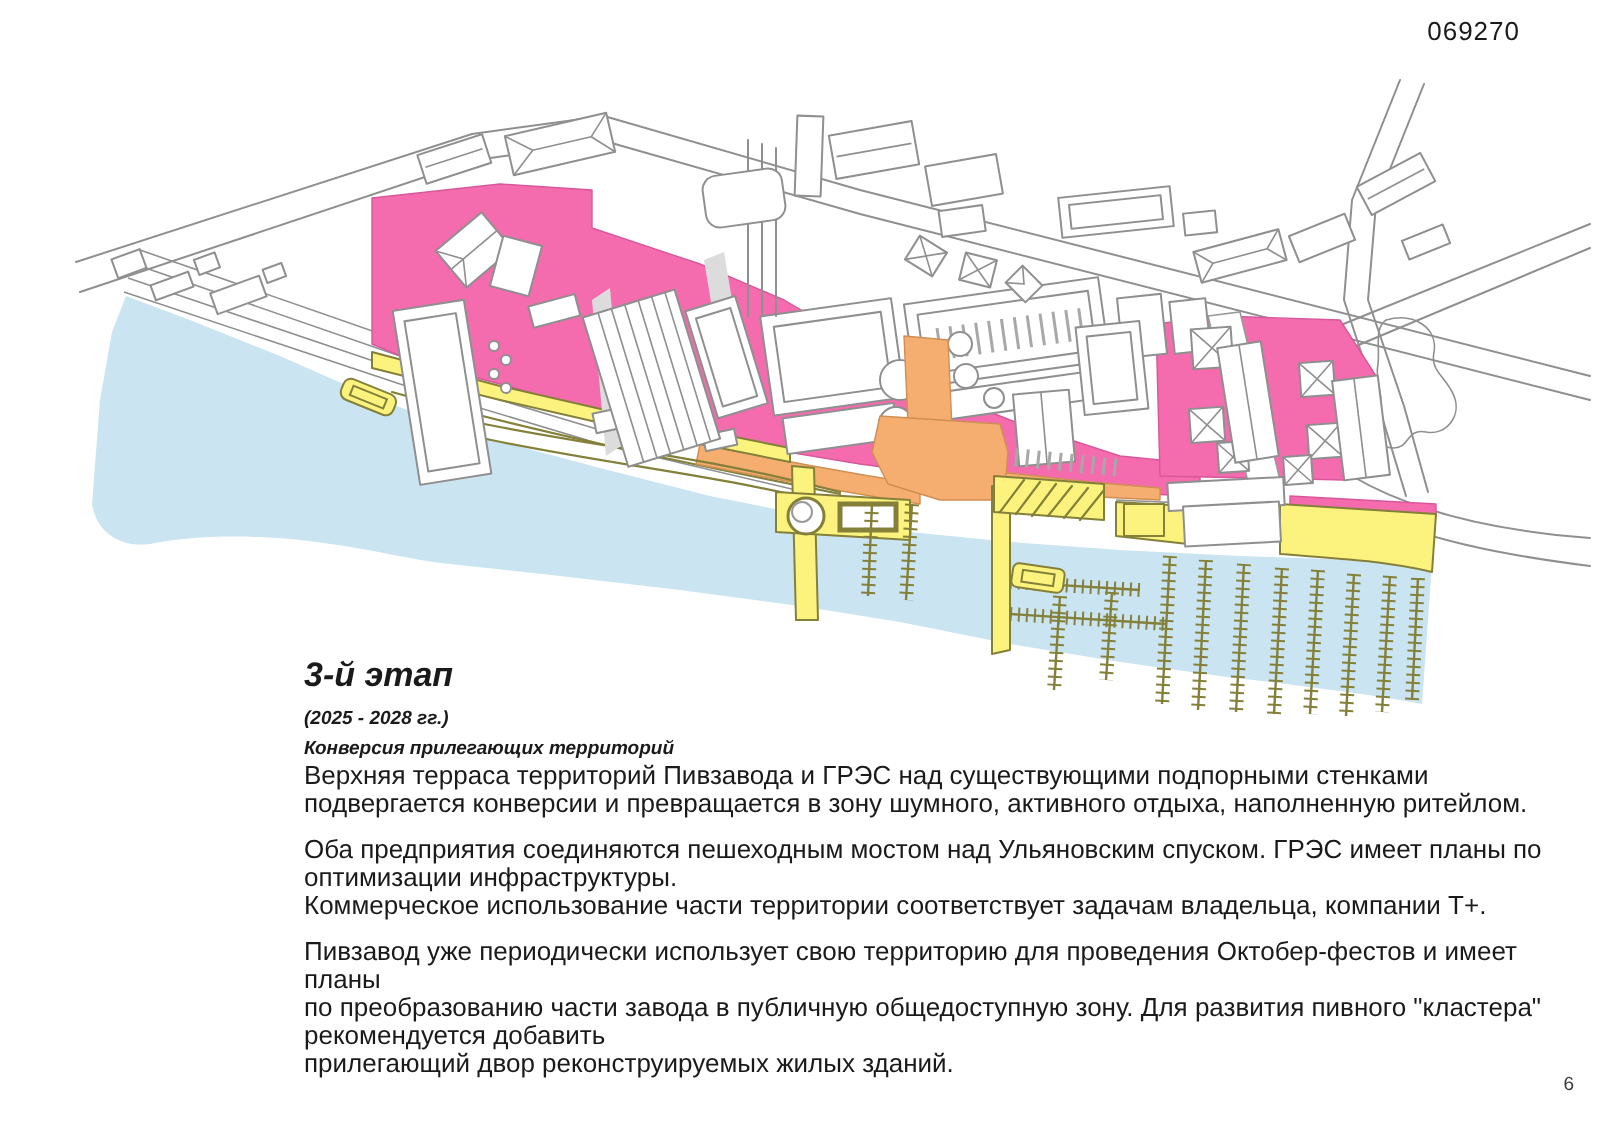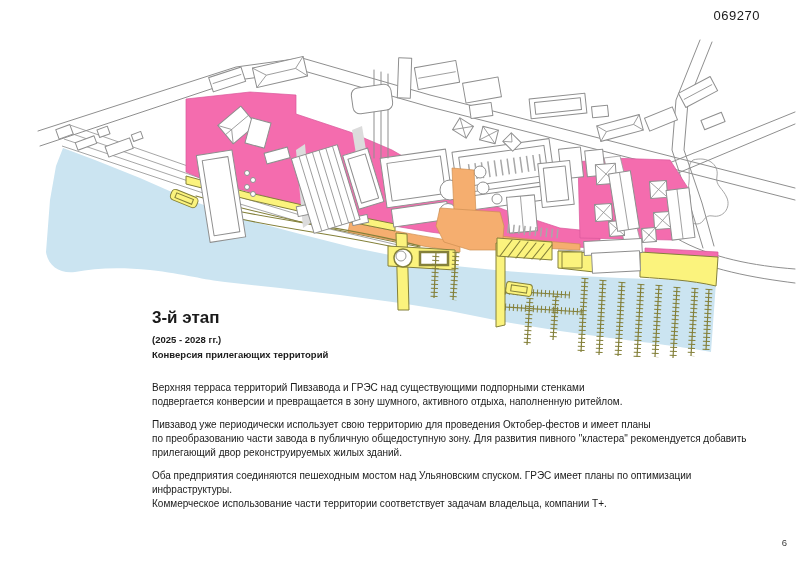--- a/index.html
+++ b/index.html
@@ -11,27 +11,27 @@
   }
   .page-code{
     position:absolute;top:8px;right:40px;
     font-size:13px;letter-spacing:.5px;
   }
   .page-number{
     position:absolute;top:537px;right:13px;
     font-size:9.5px;color:#3a3a3a;
   }
   .map-wrap{position:absolute;left:0;top:0;width:800px;height:566px;}
-  .title-block{position:absolute;left:152px;top:308px;}
+  .title-block{position:absolute;left:152px;top:328px;font-style:italic;}
   .stage-title{font-size:17px;font-weight:bold;margin:0 0 6px 0;}
   .stage-period{font-size:9.5px;font-weight:bold;margin:0 0 4px 0;}
   .stage-subtitle{font-size:9.5px;font-weight:bold;margin:0;text-align:right;}
   .body-text{position:absolute;left:152px;top:381px;width:620px;}
   .para{
-    font-size:10px;line-height:14px;margin:0 0 9px 0;
+    font-size:13px;line-height:14px;margin:0 0 9px 0;
     white-space:pre-line;
   }
   
   .water{fill:var(--c-water,#cbe4f1);}
   .ln{stroke:var(--c-line,#8f8f8f);fill:none;stroke-width:1;stroke-linejoin:round;stroke-linecap:round;}
   .lnt{stroke:var(--c-line,#8f8f8f);fill:none;stroke-width:.8;}
   .bld{fill:#ffffff;stroke:var(--c-line,#8f8f8f);stroke-width:1;stroke-linejoin:round;}
   .shadow{fill:#dcdcdc;}
   .pink{fill:var(--c-pink,#f46cae);stroke:#d8579b;stroke-width:.7;stroke-linejoin:round;}
   .orange{fill:var(--c-orange,#f5ae6f);stroke:#cf8f52;stroke-width:.7;stroke-linejoin:round;}
@@ -308,20 +308,20 @@
 
 <div class="title-block">
   <h1 class="stage-title">3-й этап</h1>
   <p class="stage-period">(2025 - 2028 гг.)</p>
   <p class="stage-subtitle">Конверсия прилегающих территорий</p>
 </div>
 
 <div class="body-text">
   <p class="para">Верхняя терраса территорий Пивзавода и ГРЭС над существующими подпорными стенками
 подвергается конверсии и превращается в зону шумного, активного отдыха, наполненную ритейлом.</p>
+  <p class="para">Оба предприятия соединяются пешеходным мостом над Ульяновским спуском. ГРЭС имеет планы по оптимизации инфраструктуры.
+Коммерческое использование части территории соответствует задачам владельца, компании Т+.</p>
   <p class="para">Пивзавод уже периодически использует свою территорию для проведения Октобер-фестов и имеет планы
 по преобразованию части завода в публичную общедоступную зону. Для развития пивного "кластера" рекомендуется добавить
 прилегающий двор реконструируемых жилых зданий.</p>
-  <p class="para">Оба предприятия соединяются пешеходным мостом над Ульяновским спуском. ГРЭС имеет планы по оптимизации инфраструктуры.
-Коммерческое использование части территории соответствует задачам владельца, компании Т+.</p>
 </div>
 
 <div class="page-number">6</div>
 
 </body></html>

